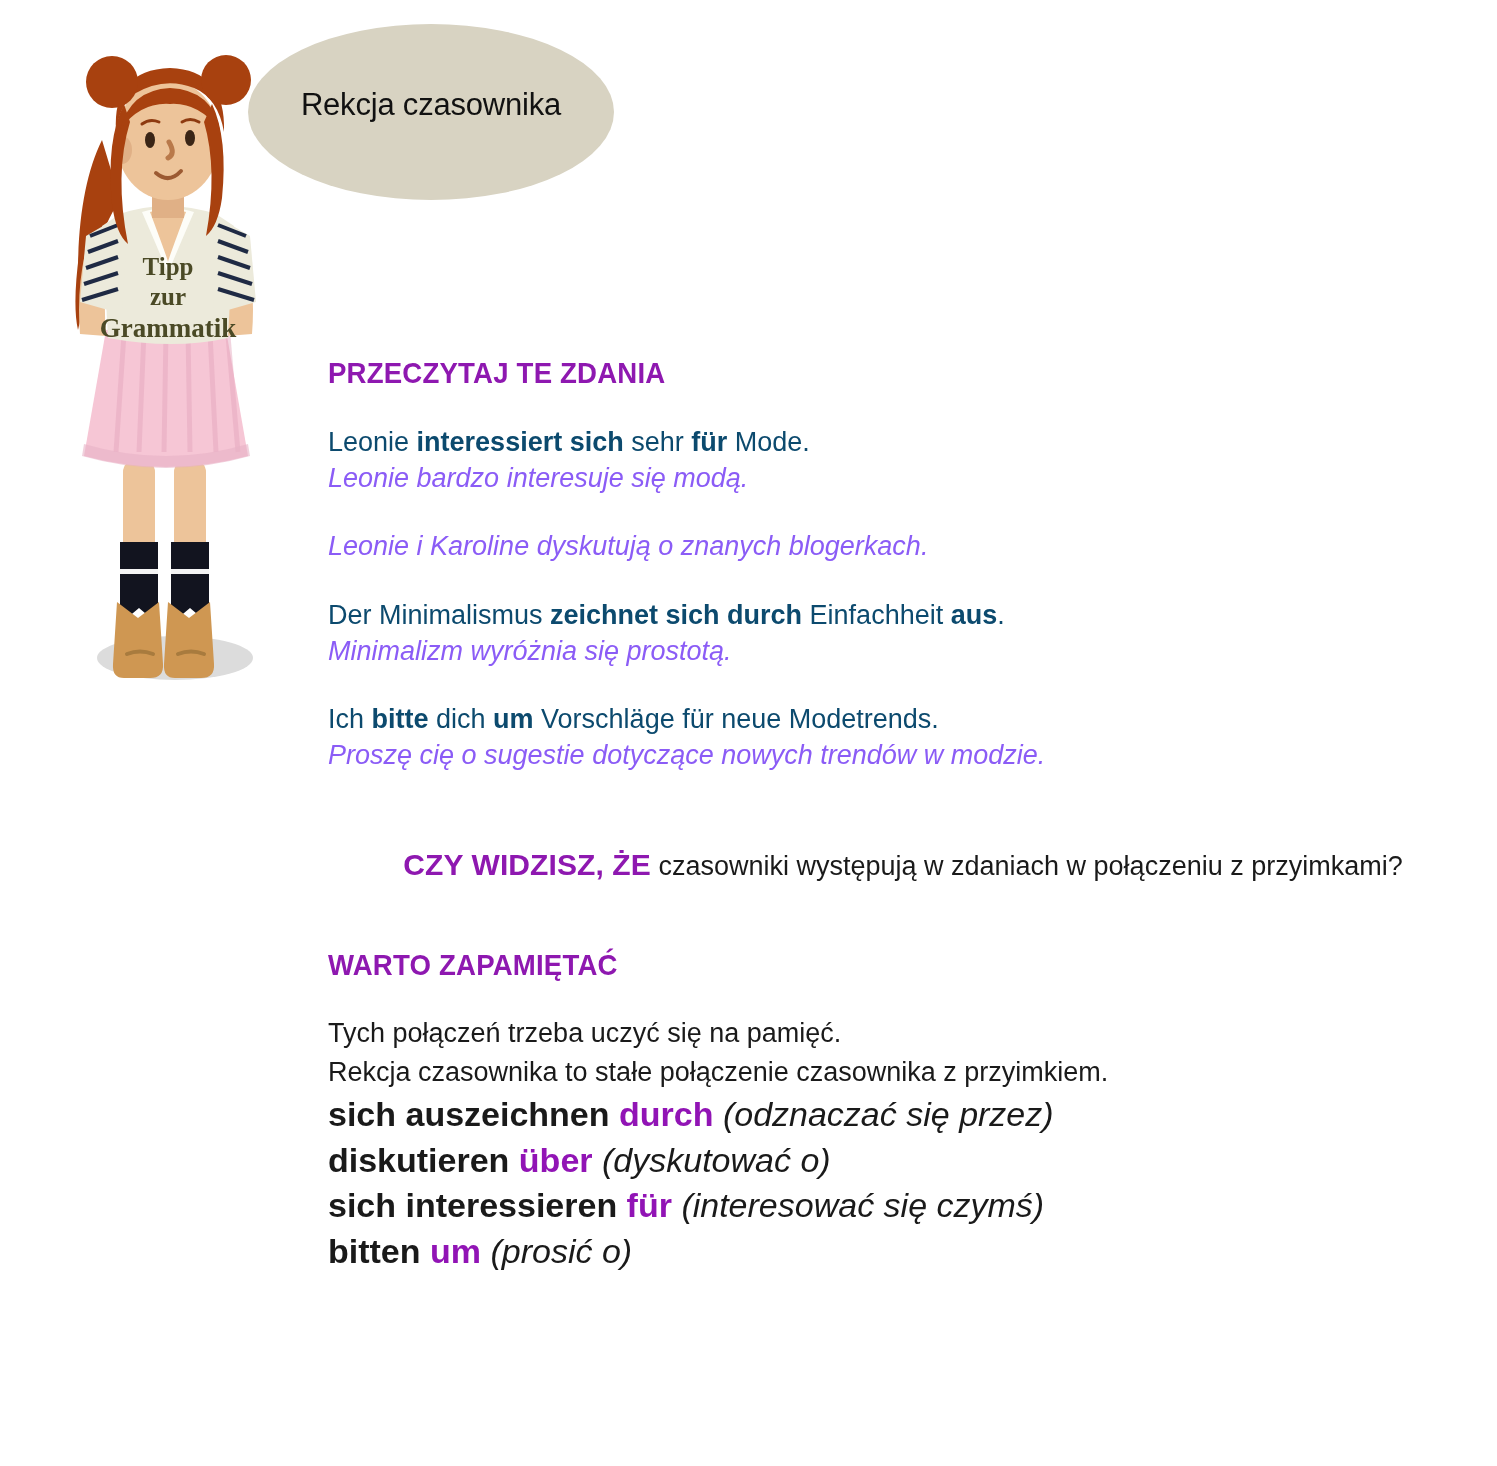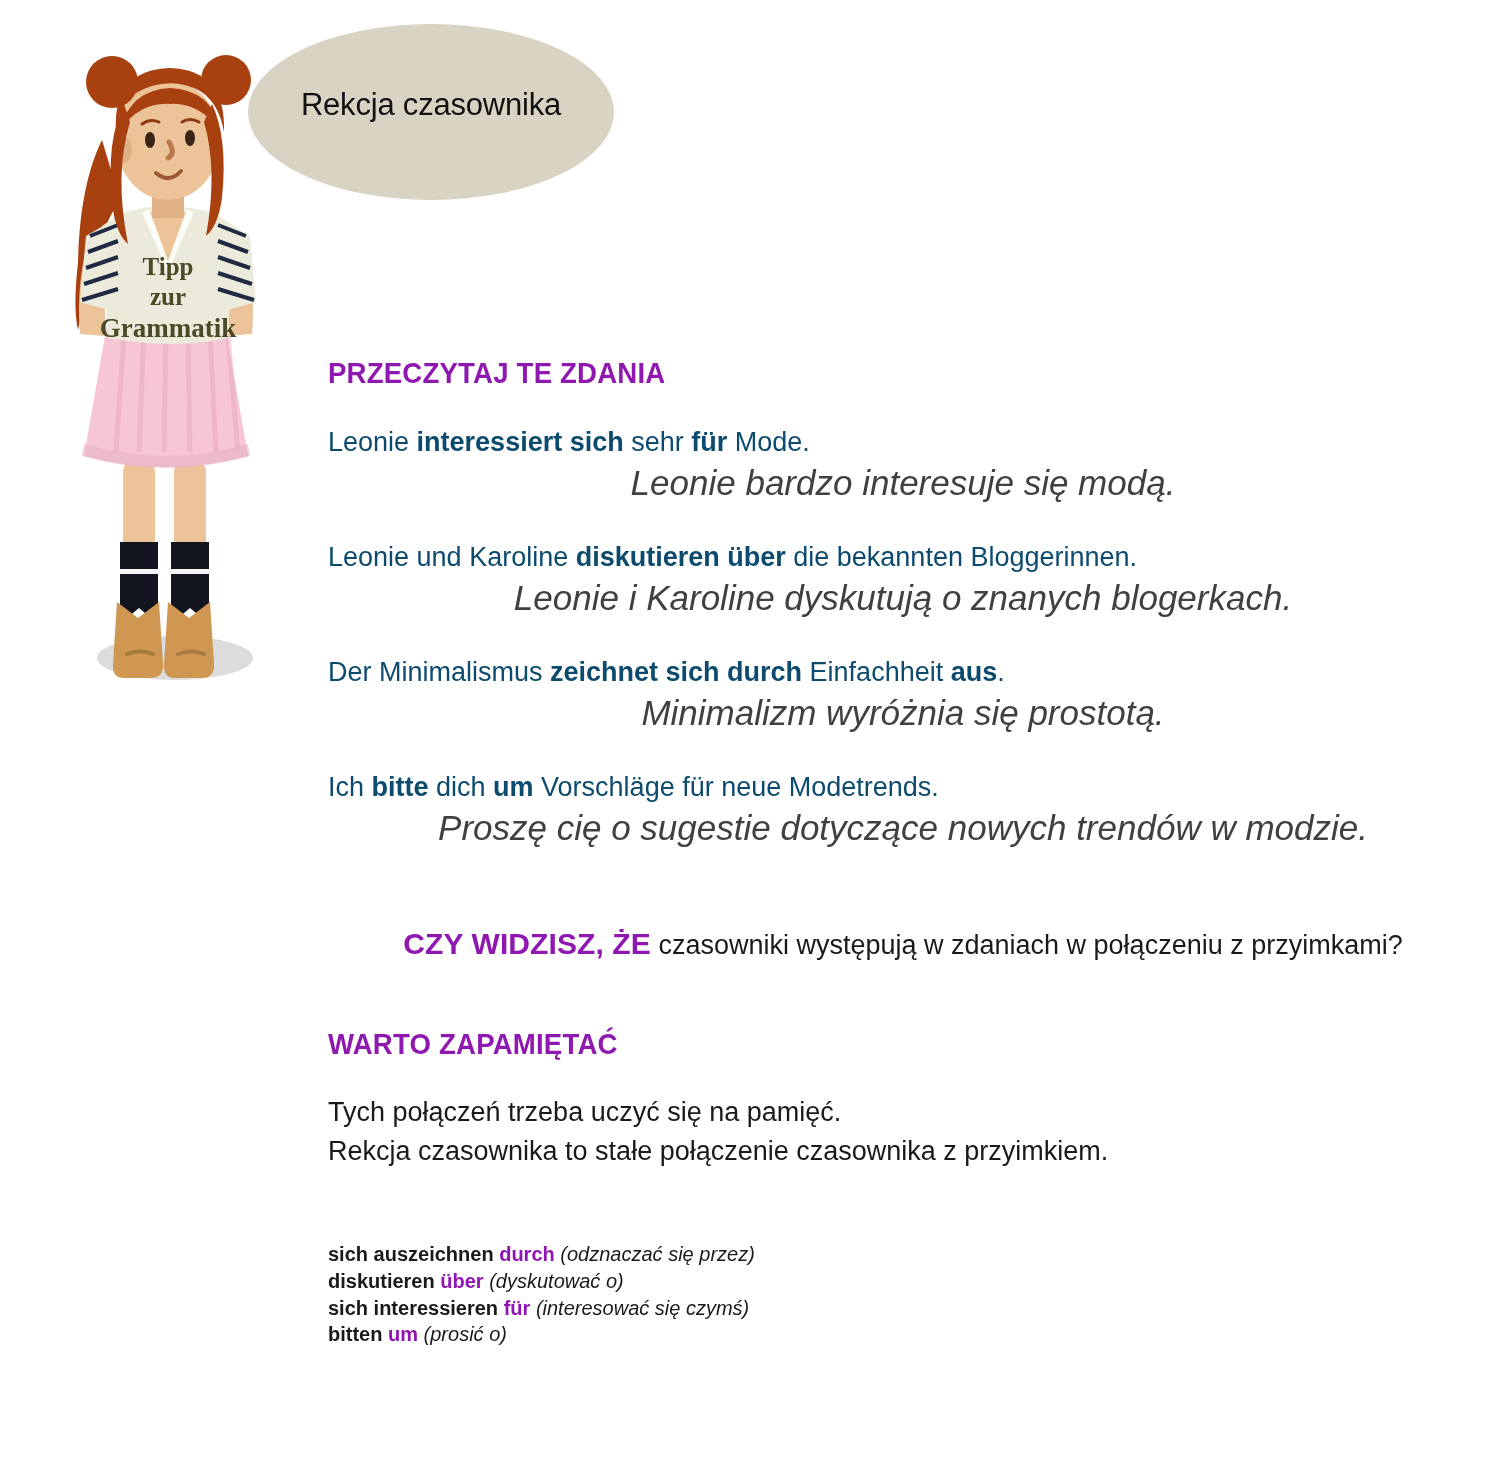--- a/index.html
+++ b/index.html
@@ -91,25 +91,24 @@
   .sentence-block {
     margin-top: 34px;
     line-height: 1.34;
   }
   .sentence-de {
     font-size: 27px;
     color: #0c4a6e;
     white-space: nowrap;
   }
   .sentence-pl {
-    font-size: 35px;
+    font-size: 27px;
     font-style: italic;
-    color: #404040;
-    white-space: nowrap;
-    text-align: center;
+    color: #8b5cf6;
+    white-space: nowrap;
   }
   .sentence-block + .sentence-block { margin-top: 32px; }
 
   .bold { font-weight: bold; }
 
   #see-line {
     margin-top: 72px;
     font-size: 27px;
     white-space: nowrap;
     line-height: 1.3;
@@ -125,22 +124,21 @@
   #remember-heading { margin-top: 64px; }
 
   #remember-body {
     margin-top: 32px;
     font-size: 27px;
     line-height: 1.44;
   }
   #remember-body div { white-space: nowrap; }
 
   #verb-list {
-    margin-top: 70px;
-    font-size: 20px;
+    font-size: 34px;
     line-height: 1.34;
   }
   #verb-list .verb-row { white-space: nowrap; }
   #verb-list .verb { font-weight: bold; color: #1a1a1a; }
   #verb-list .prep { font-weight: bold; color: #9114b5; }
   #verb-list .gloss { font-style: italic; color: #1a1a1a; }
 </style>
 </head>
 <body>
 
@@ -238,21 +236,20 @@
 <div id="content">
 
   <div class="section-heading">PRZECZYTAJ TE ZDANIA</div>
 
   <div class="sentence-block">
     <div class="sentence-de"><span>Leonie </span><span class="bold">interessiert sich</span><span> sehr </span><span class="bold">für</span><span> Mode.</span></div>
     <div class="sentence-pl">Leonie bardzo interesuje się modą.</div>
   </div>
 
   <div class="sentence-block">
-    <div class="sentence-de"><span>Leonie und Karoline </span><span class="bold">diskutieren über</span><span> die bekannten Bloggerinnen.</span></div>
     <div class="sentence-pl">Leonie i Karoline dyskutują o znanych blogerkach.</div>
   </div>
 
   <div class="sentence-block">
     <div class="sentence-de"><span>Der Minimalismus </span><span class="bold">zeichnet sich durch</span><span> Einfachheit </span><span class="bold">aus</span><span>.</span></div>
     <div class="sentence-pl">Minimalizm wyróżnia się prostotą.</div>
   </div>
 
   <div class="sentence-block">
     <div class="sentence-de"><span>Ich </span><span class="bold">bitte</span><span> dich </span><span class="bold">um</span><span> Vorschläge für neue Modetrends.</span></div>

